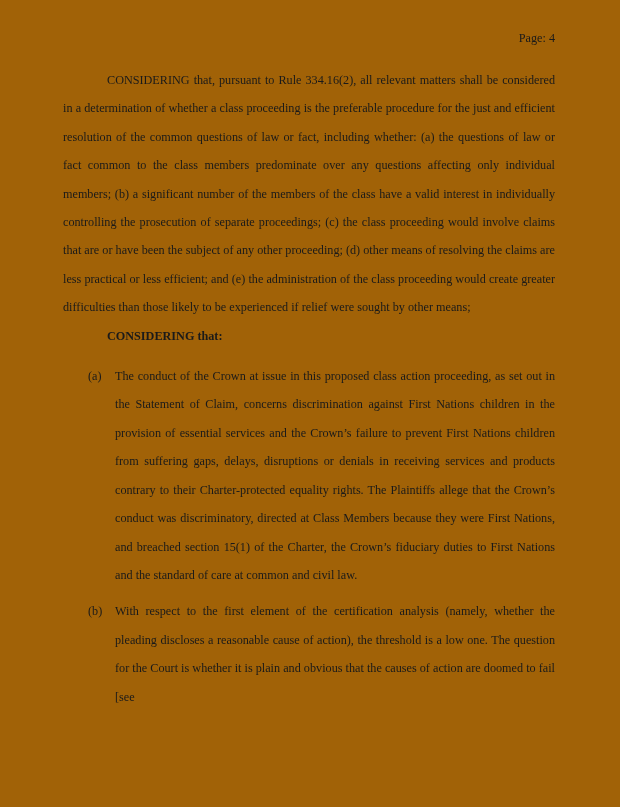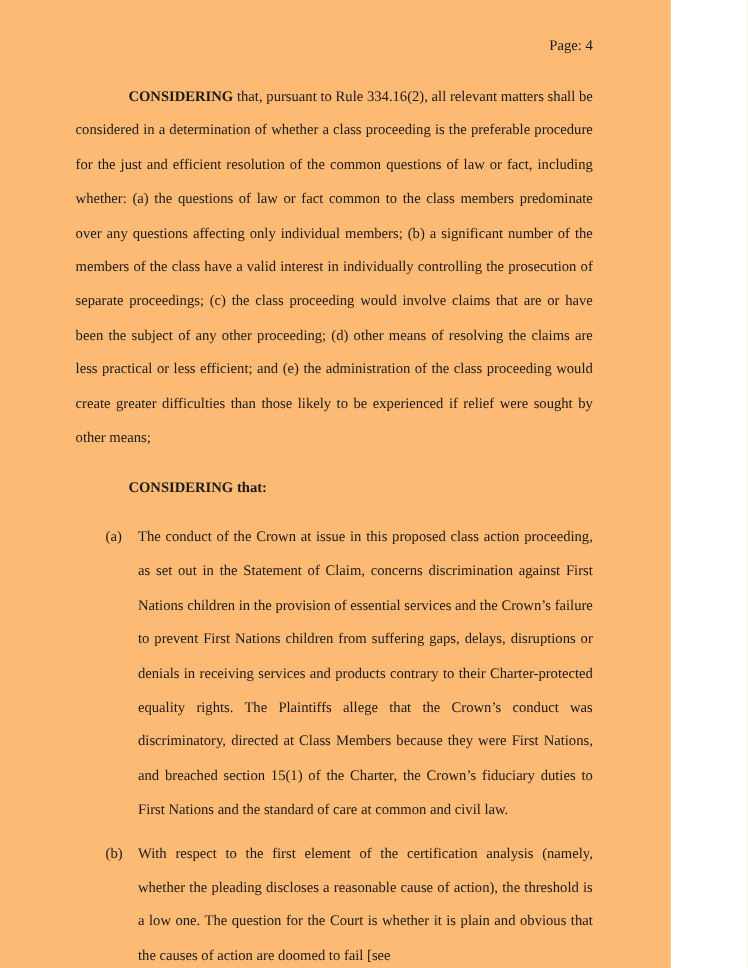--- a/index.html
+++ b/index.html
@@ -2,23 +2,23 @@
 <html><head>
 <meta charset="utf-8">
 <style>
   html, body {
     margin: 0;
     padding: 0;
     background: #ffffff;
   }
   .page {
     position: relative;
-    width: 559px;
+    width: 620px;
     height: 807px;
-    background: #fdba74;
+    background: #a16207;
     overflow: hidden;
     font-family: "Liberation Serif", "DejaVu Serif", serif;
     font-size: 12.2px;
     color: #1a1a1a;
     box-sizing: border-box;
   }
   .content {
     padding-left: 63px;
     padding-right: 65px;
   }
@@ -32,38 +32,37 @@
     line-height: 28.4px;
     text-align: justify;
   }
   .indent {
     text-indent: 44px;
   }
   .p1 {
     margin-top: 20px;
   }
   .heading {
-    margin-top: 14px;
     font-weight: bold;
     font-family: Liberation Serif, serif;
   }
   .list-item {
     position: relative;
     padding-left: 52px;
     line-height: 28.4px;
     text-align: justify;
   }
   .item-a { margin-top: 12px; }
   .item-b { margin-top: 8px; }
   .marker {
     position: absolute;
     left: 25px;
     top: 0;
   }
-  .bold { font-weight: bold; }
+  .bold { font-weight: normal; }
   .it { }
 </style>
 </head>
 <body>
 
 <div class="page">
   <div class="content">
 
     <div class="page-number">Page: 4</div>
 

